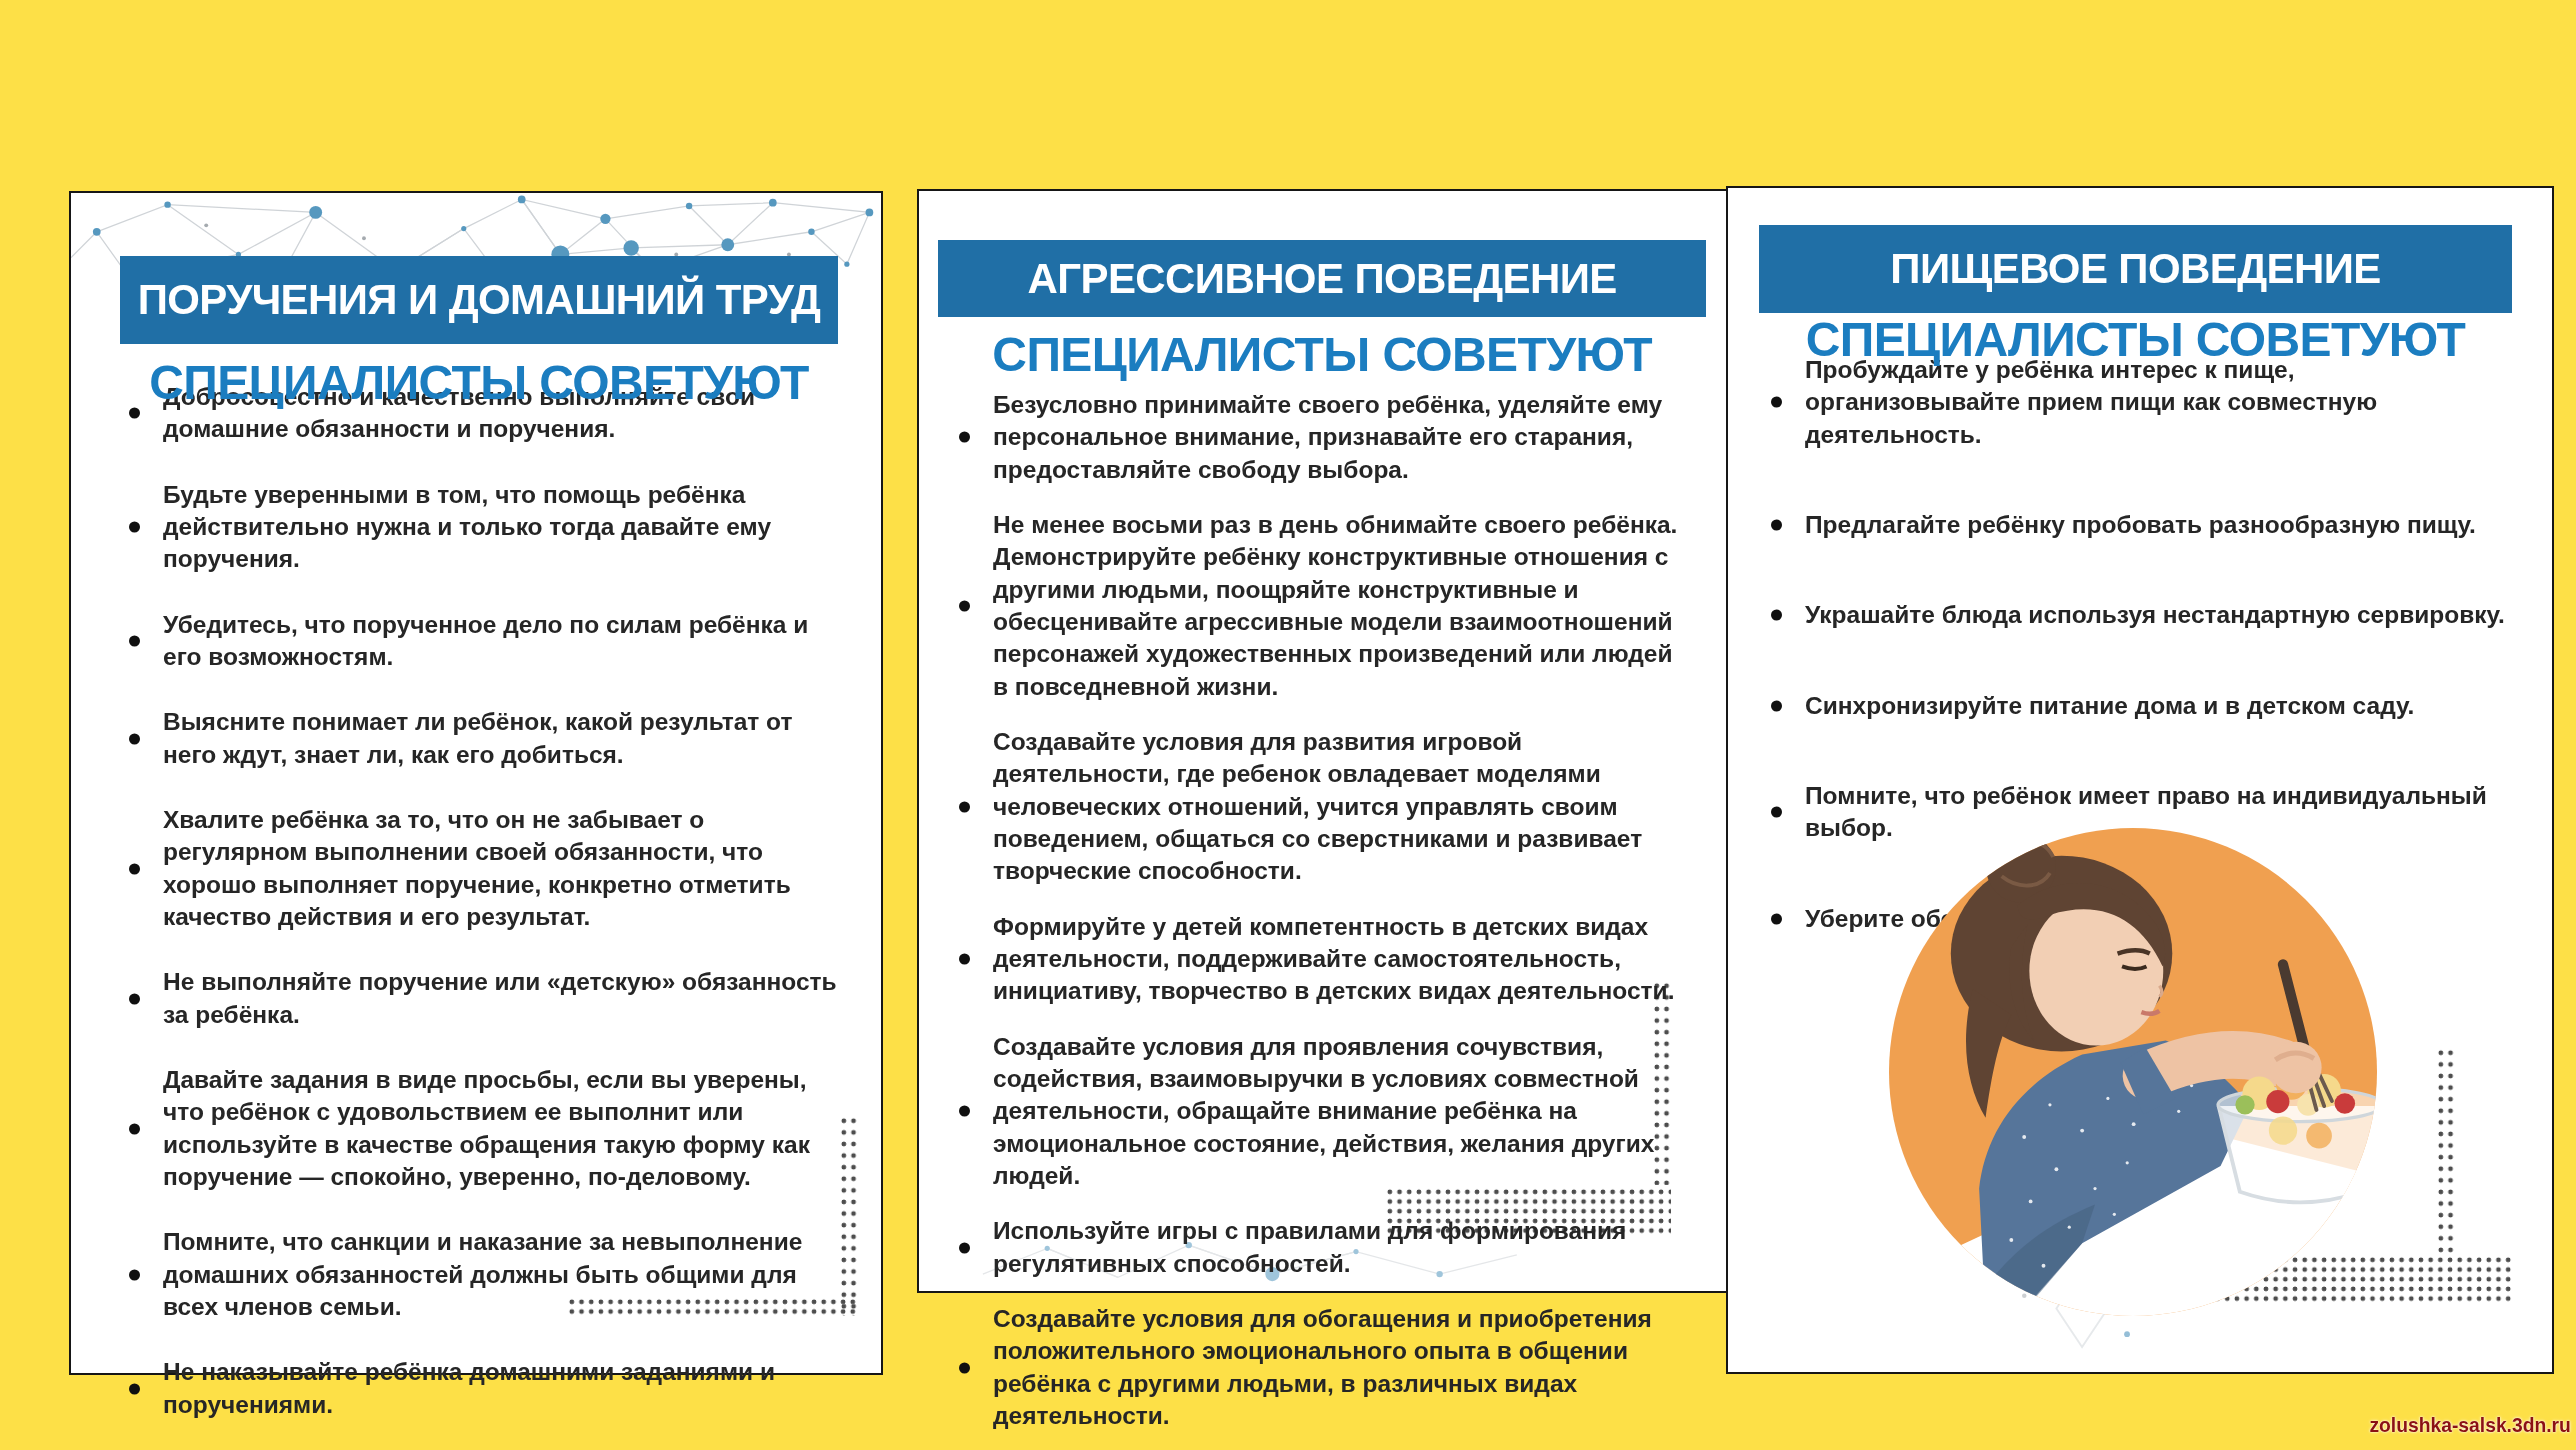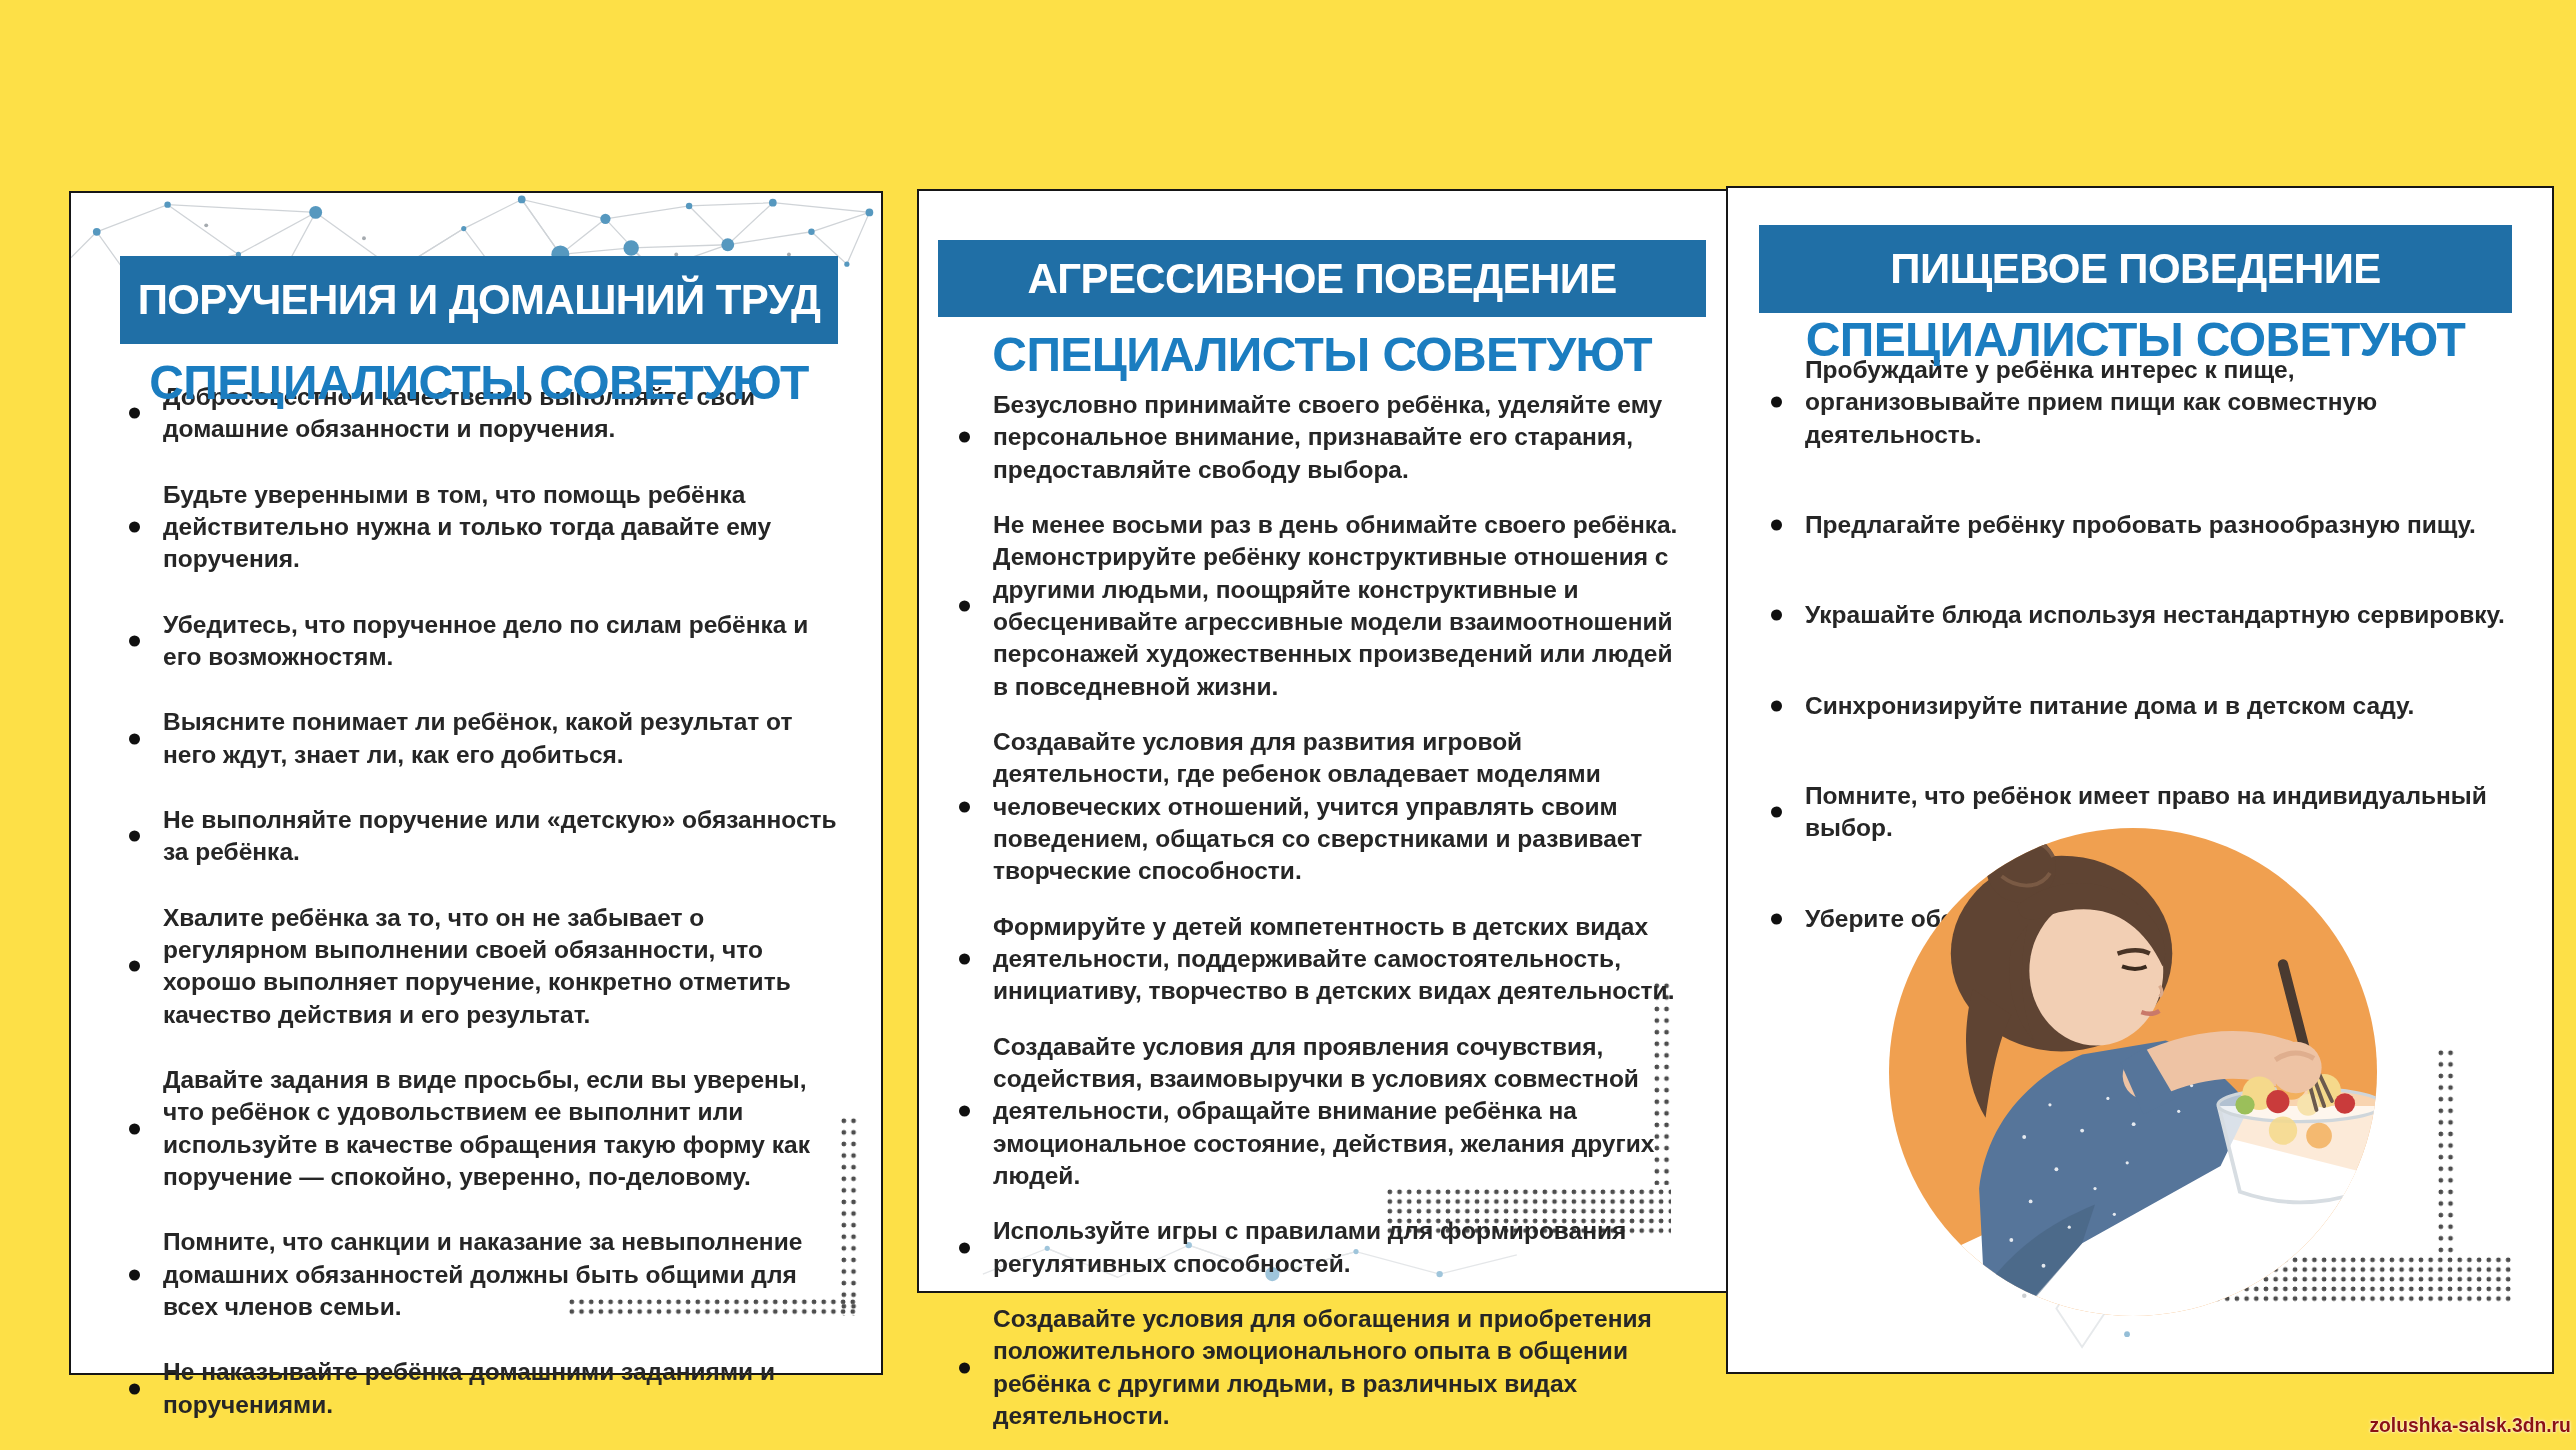--- a/index.html
+++ b/index.html
@@ -101,22 +101,22 @@
     </svg>
     <div class="band">
       <span>ПОРУЧЕНИЯ И ДОМАШНИЙ ТРУД</span>
     </div>
     <div class="subtitle">СПЕЦИАЛИСТЫ СОВЕТУЮТ</div>
     <div class="list">
         <div class="bullet"><span class="dot"></span><span class="txt">Добросовестно и качественно выполняйте свои домашние обязанности и поручения.</span></div>
         <div class="bullet"><span class="dot"></span><span class="txt">Будьте уверенными в том, что помощь ребёнка действительно нужна и только тогда давайте ему поручения.</span></div>
         <div class="bullet"><span class="dot"></span><span class="txt">Убедитесь, что порученное дело по силам ребёнка и его возможностям.</span></div>
         <div class="bullet"><span class="dot"></span><span class="txt">Выясните понимает ли ребёнок, какой результат от него ждут, знает ли, как его добиться.</span></div>
+        <div class="bullet"><span class="dot"></span><span class="txt">Хвалите ребёнка за то, что он не забывает о регулярном выполнении своей обязанности, что хорошо выполняет поручение, конкретно отметить качество действия и его результат.</span></div>
         <div class="bullet"><span class="dot"></span><span class="txt">Не выполняйте поручение или «детскую» обязанность за ребёнка.</span></div>
-        <div class="bullet"><span class="dot"></span><span class="txt">Хвалите ребёнка за то, что он не забывает о регулярном выполнении своей обязанности, что хорошо выполняет поручение, конкретно отметить качество действия и его результат.</span></div>
         <div class="bullet"><span class="dot"></span><span class="txt">Давайте задания в виде просьбы, если вы уверены, что ребёнок с удовольствием ее выполнит или используйте в качестве обращения такую форму как поручение — спокойно, уверенно, по-деловому.</span></div>
         <div class="bullet"><span class="dot"></span><span class="txt">Помните, что санкции и наказание за невыполнение домашних обязанностей должны быть общими для всех членов семьи.</span></div>
         <div class="bullet"><span class="dot"></span><span class="txt">Не наказывайте ребёнка домашними заданиями и поручениями.</span></div>
         <div class="bullet"><span class="dot"></span><span class="txt">Будьте терпеливыми и самостоятельность.</span></div>
       </div>
     <div class="dots-v"></div>
     <div class="dots-h"></div>
   </div>
 
   <div class="panel panel-2">

